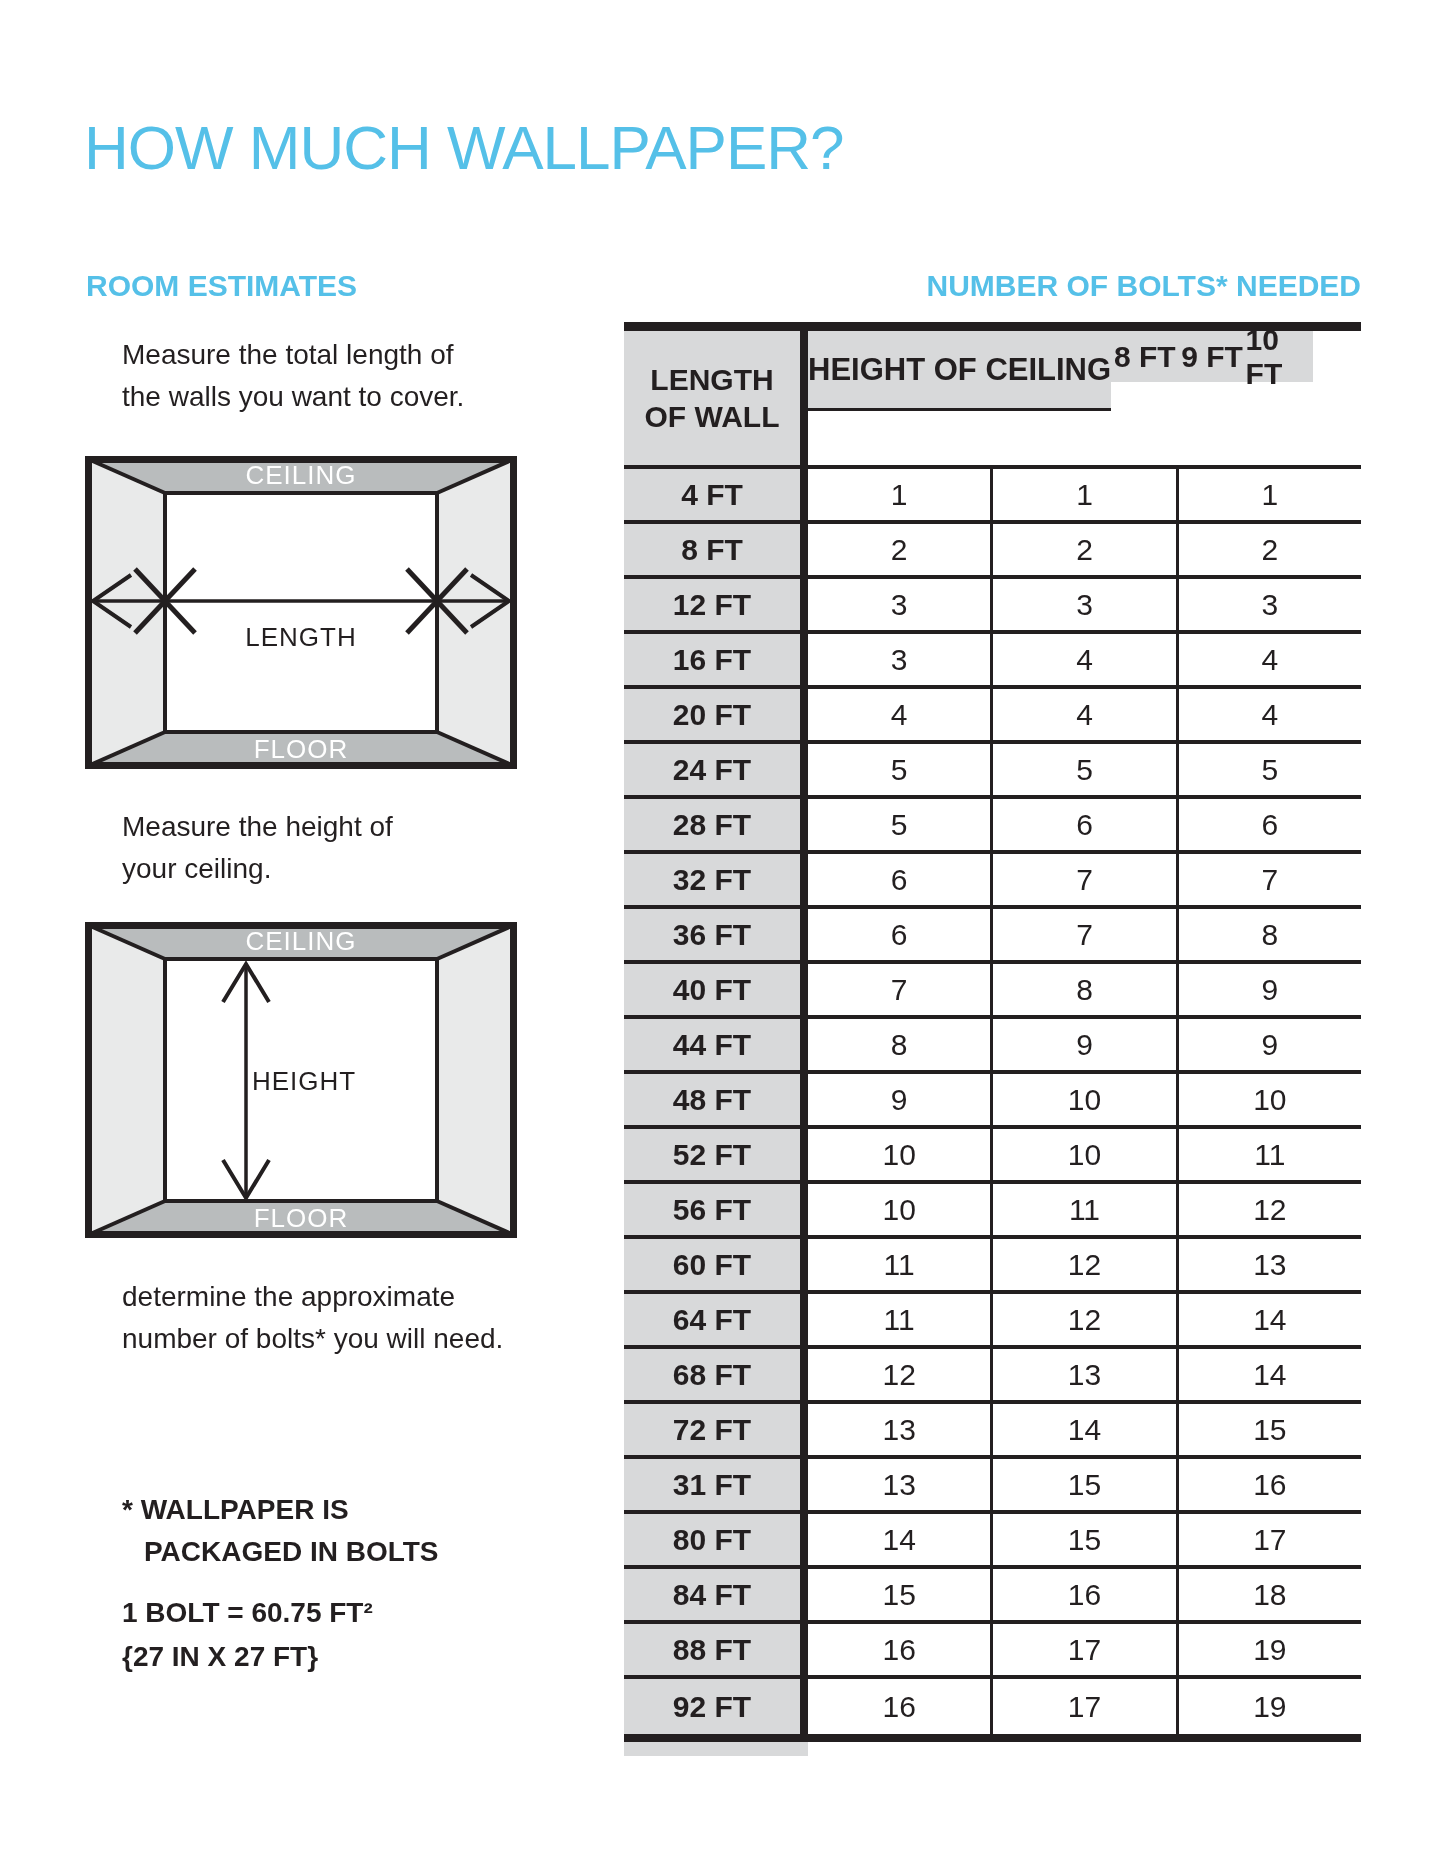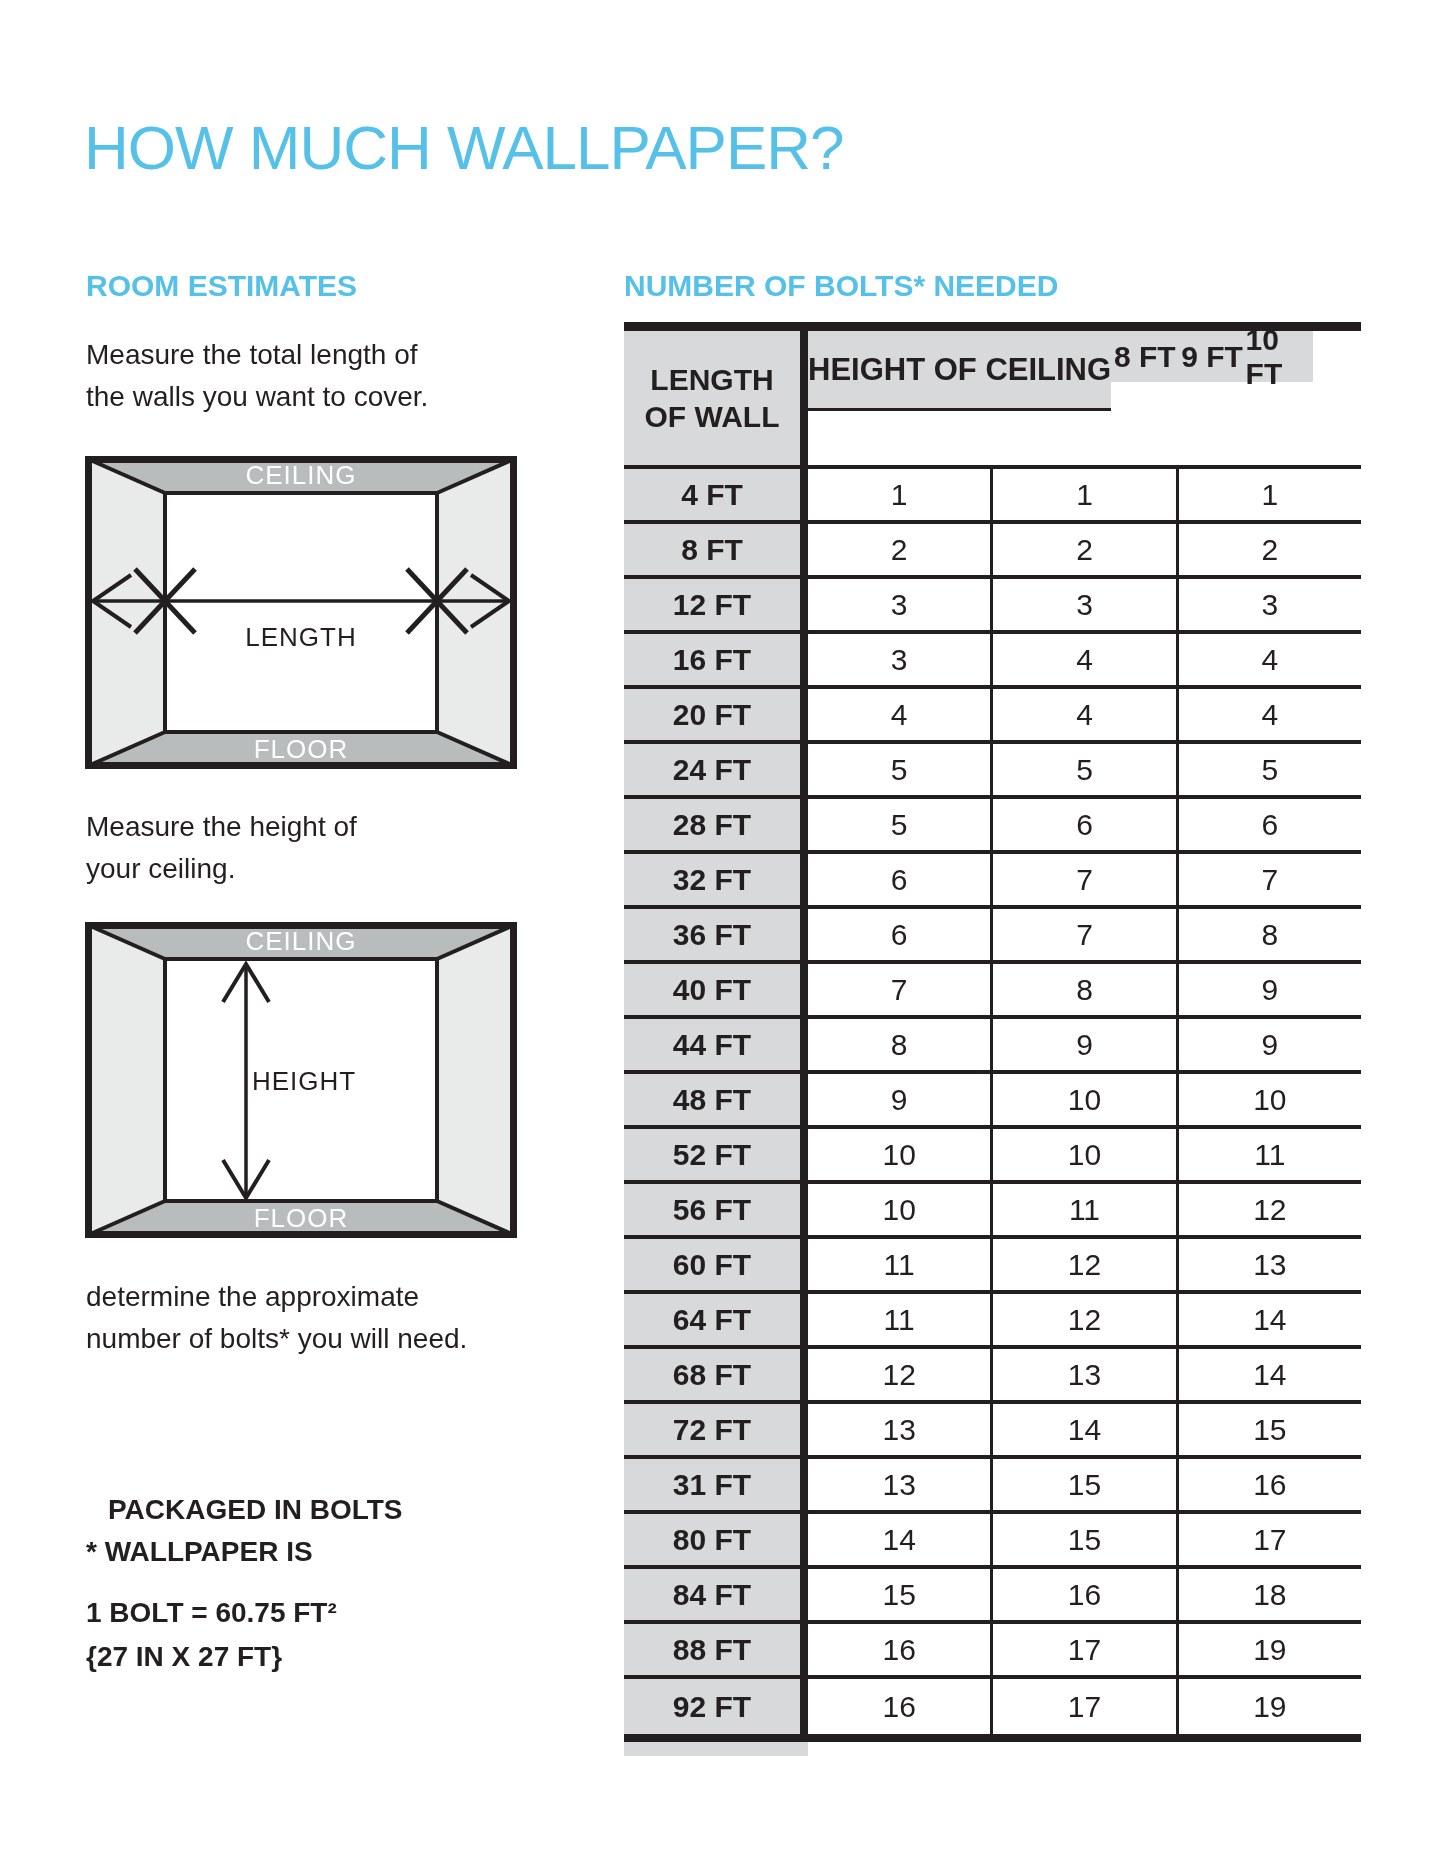--- a/index.html
+++ b/index.html
@@ -10,23 +10,23 @@
   }
   .abs{position:absolute;}
   .title{
     left:84px;top:70px;font-size:62px;font-weight:normal;
     color:var(--accent,#55c0e8);letter-spacing:-1px;white-space:nowrap;
   }
   .sec-head{
     font-size:30px;font-weight:bold;color:var(--accent,#55c0e8);white-space:nowrap;
   }
   .room-head{left:86px;top:269px;}
-  .table-head{left:624px;top:269px;width:737px;text-align:left;}
+  .table-head{left:624px;top:269px;width:737px;text-align:right;}
   .para{font-size:28px;line-height:42px;}
-  .para .line{display:block;}
+  .para .line{display:block;margin-left:36px;}
   .p1{left:86px;top:334px;}
   .p2{left:86px;top:806px;}
   .p3{left:86px;top:1276px;}
   .note{left:86px;top:1489px;font-weight:bold;}
   .note .indent{padding-left:22px;}
   .bolteq{left:86px;top:1591px;font-weight:bold;line-height:44px;}
   .diagram1{left:85px;top:456px;}
   .diagram2{left:85px;top:922px;}
   svg text{font-family:"Liberation Sans", sans-serif;}
   .diag-band-label{font-size:26px;fill:#ffffff;letter-spacing:1px;}
@@ -132,22 +132,22 @@
   </g>
   <text x="219" y="168" text-anchor="middle" class="diag-dim-label">HEIGHT</text>
 </svg>
 
 <div class="abs para p3">
   <span class="line">determine the approximate</span>
   <span class="line">number of bolts* you will need.</span>
 </div>
 
 <div class="abs para note">
+  <span class="line">* WALLPAPER IS</span>
   <span class="line indent">PACKAGED IN BOLTS</span>
-  <span class="line">* WALLPAPER IS</span>
 </div>
 
 <div class="abs para bolteq">
   <span class="line">1 BOLT = 60.75 FT²</span>
   <span class="line">{27 IN X 27 FT}</span>
 </div>
 
 <div class="abs btable">
   <div class="t-topbar"></div>
   <div class="t-header">

